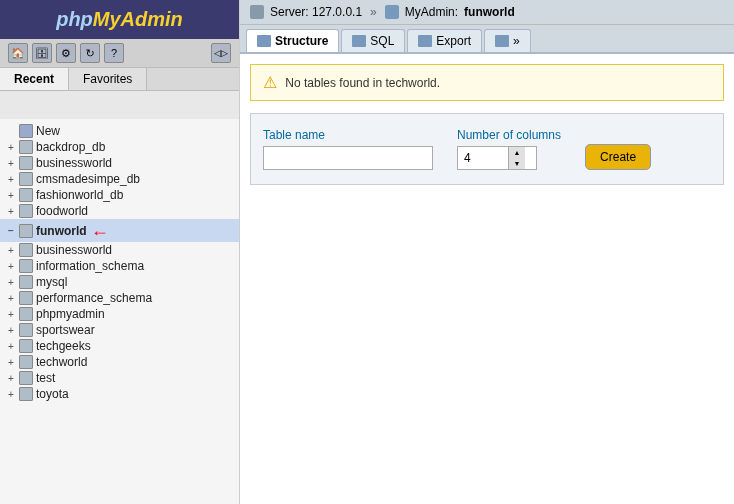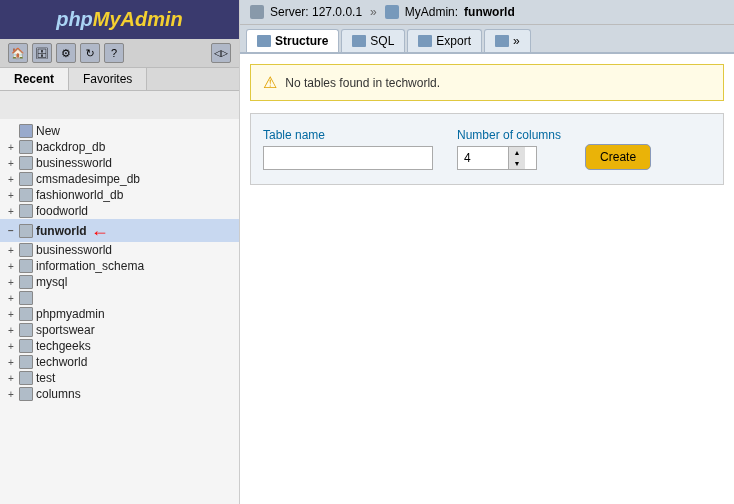--- a/index.html
+++ b/index.html
@@ -334,20 +334,21 @@
         <span class="tree-label">information_schema</span>
       </div>
       <div class="tree-item">
         <span class="tree-expand">+</span>
         <span class="tree-icon db-icon" style="background: rgb(176, 188, 200);"></span>
         <span class="tree-label">mysql</span>
       </div>
       <div class="tree-item">
         <span class="tree-expand">+</span>
         <span class="tree-icon db-icon" style="background: rgb(176, 188, 200);"></span>
+        <span class="tree-label">performance_schema</span>
       </div>
       <div class="tree-item">
         <span class="tree-expand">+</span>
         <span class="tree-icon db-icon" style="background: rgb(176, 188, 200);"></span>
         <span class="tree-label">phpmyadmin</span>
       </div>
       <div class="tree-item">
         <span class="tree-expand">+</span>
         <span class="tree-icon db-icon" style="background: rgb(176, 188, 200);"></span>
         <span class="tree-label">sportswear</span>
@@ -363,21 +364,21 @@
         <span class="tree-label">techworld</span>
       </div>
       <div class="tree-item">
         <span class="tree-expand">+</span>
         <span class="tree-icon db-icon" style="background: rgb(176, 188, 200);"></span>
         <span class="tree-label">test</span>
       </div>
       <div class="tree-item">
         <span class="tree-expand">+</span>
         <span class="tree-icon db-icon" style="background: rgb(176, 188, 200);"></span>
-        <span class="tree-label">columns</span>
+        <span class="tree-label">toyota</span>
       </div>
     </div>
 </div>
 
 <div id="main">
   <div id="topbar">
     <span class="topbar-icon"></span>
     <span>Server: 127.0.0.1</span>
     <span class="topbar-sep">»</span>
     <span class="topbar-icon" style="background:#7799bb;"></span>

